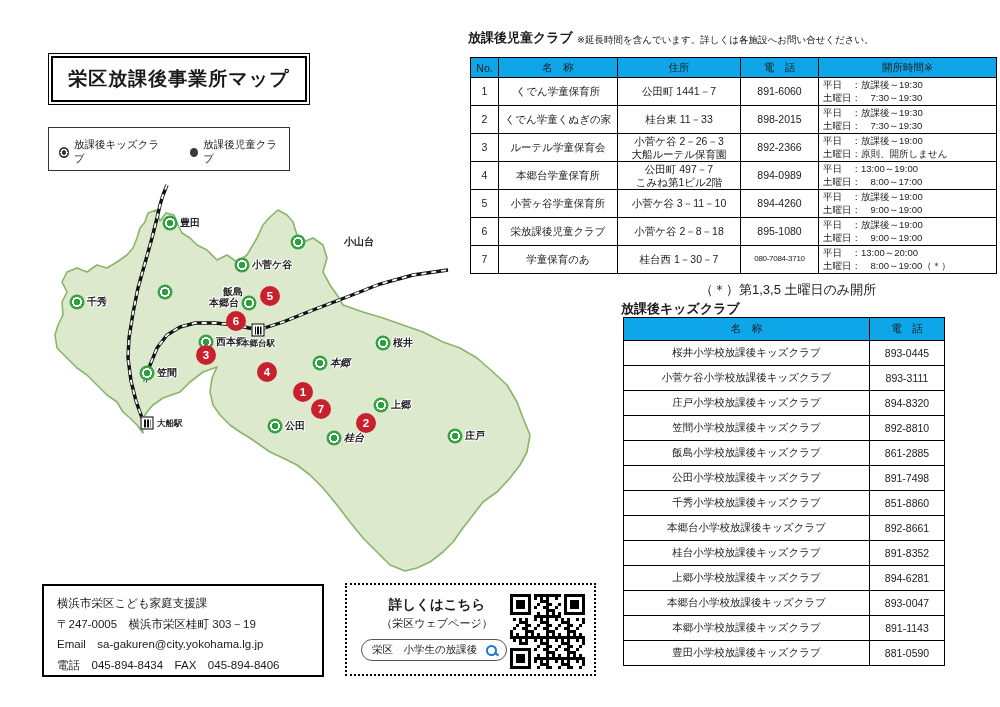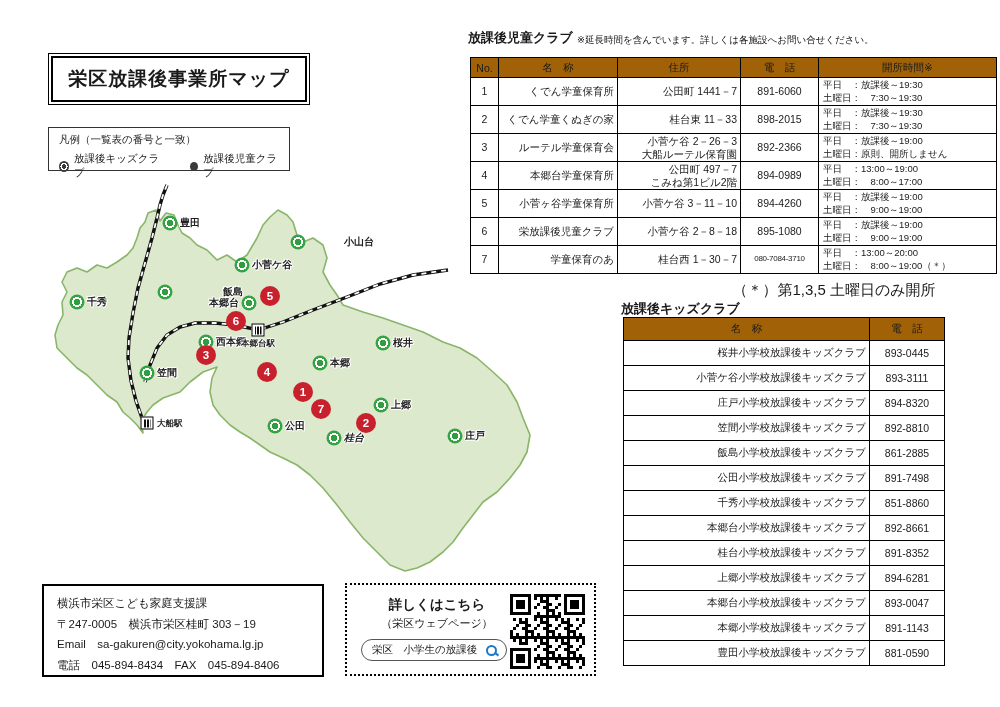--- a/index.html
+++ b/index.html
@@ -36,33 +36,33 @@
     background:#c9202e;color:#fff;font-size:11.5px;font-weight:bold;display:flex;align-items:center;justify-content:center;}
   .station{position:absolute;width:13px;height:13px;transform:translate(-50%,-50%);
     background:#fff;border:1.5px solid #000;box-sizing:border-box;display:flex;align-items:center;justify-content:center;}
   .station i{display:block;width:7px;height:8px;background:repeating-linear-gradient(90deg,#111 0 2px,#fff 2px 3px);}
   .slabel{position:absolute;font-size:8.5px;font-weight:bold;color:#222;white-space:nowrap;
     text-shadow:1px 0 0 #fff,-1px 0 0 #fff,0 1px 0 #fff,0 -1px 0 #fff;}
 
   
   .tbl{border-collapse:collapse;table-layout:fixed;font-size:10.5px;}
   .tbl th,.tbl td{border:1px solid #000;padding:1px 3px;box-sizing:border-box;}
-  .tbl th{background:#a16207;font-weight:normal;text-align:center;height:20px;}
+  .tbl th{background:#0ea5e9;font-weight:normal;text-align:center;height:20px;}
   .tbl td.c{text-align:center;}
-  .tbl td.l{text-align:right;border-radius:10px;}
+  .tbl td.l{text-align:center;border-radius:10px;}
   .jidou{left:470px;top:57px;width:526px;}
   .jidou td{height:27px;line-height:12.5px;}
   .jidou td.hours{font-size:9.5px;padding-left:4px;}
   .jidou td.small{font-size:8px;letter-spacing:-0.3px;}
   .kids{left:623px;top:317px;width:321px;}
   .kids th{height:23px;}
   .kids td{height:25px;}
   .sec-title{font-size:13px;font-weight:bold;}
   .jidou-note{left:577px;top:34px;font-size:9.5px;color:#111;}
-  .jidou-foot{left:686px;top:281px;width:296px;text-align:center;font-size:15px;}
+  .jidou-foot{left:700px;top:281px;width:296px;text-align:left;font-size:13px;}
 
   
   .contact{left:42px;top:584px;width:282px;height:93px;border:2px solid #000;box-sizing:border-box;
     padding:7px 0 0 13px;font-size:11.5px;line-height:20.5px;}
 
   
   .qrbox{left:345px;top:583px;width:251px;height:93px;border:2px dotted #000;box-sizing:border-box;}
   .qr-title{position:absolute;left:10px;top:11px;width:160px;text-align:center;font-size:13.5px;font-weight:bold;}
   .qr-sub{position:absolute;left:10px;top:31px;width:160px;text-align:center;font-size:11px;}
   .search-pill{position:absolute;left:14px;top:54px;width:146px;height:22px;border:1.5px solid #555;border-radius:11px;
@@ -72,21 +72,20 @@
   .qrcode{position:absolute;right:9px;top:9px;width:75px;height:75px;}
 </style>
 </head>
 <body>
 
 <div class="abs title-box">
   <div class="title-box-inner">栄区放課後事業所マップ</div>
 </div>
 
 <div class="abs legend-box">
-  <div>凡例（一覧表の番号と一致）</div>
   <div class="legend-row">
     <div class="legend-item">
       <span class="dot-ring"></span>
       <span>放課後キッズクラブ</span>
     </div>
     <div class="legend-item">
       <span class="dot-solid"></span>
       <span>放課後児童クラブ</span>
     </div>
   </div>
@@ -127,21 +126,21 @@
       <div class="glabel" style="top: 119px; left: 57px;">千秀</div>
       <div class="gmark" style="left:219px;top:120px;"></div>
       <div class="glabel" style="top: 120px; right: 306px; text-align: right;">本郷台</div>
       <div class="gmark" style="left:176px;top:159px;"></div>
       <div class="glabel" style="top: 159px; left: 186px;">西本郷</div>
       <div class="gmark" style="left:117px;top:190px;"></div>
       <div class="glabel" style="top: 190px; left: 127px;">笠間</div>
       <div class="gmark" style="left:353px;top:160px;"></div>
       <div class="glabel" style="top: 160px; left: 363px;">桜井</div>
       <div class="gmark" style="left:290px;top:180px;"></div>
-      <div class="glabel" style="top: 180px; left: 300px;">本郷</div>
+      <div class="glabel" style="top: 180px; left: 300px; font-style: italic;">本郷</div>
       <div class="gmark" style="left:351px;top:222px;"></div>
       <div class="glabel" style="top: 222px; left: 361px;">上郷</div>
       <div class="gmark" style="left:245px;top:243px;"></div>
       <div class="glabel" style="top: 243px; left: 255px;">公田</div>
       <div class="gmark" style="left:304px;top:255px;"></div>
       <div class="glabel" style="top: 255px; left: 314px; font-style: italic;">桂台</div>
       <div class="gmark" style="left:425px;top:253px;"></div>
       <div class="glabel" style="top: 253px; left: 435px;">庄戸</div>
       <div class="rmark" style="left:273px;top:209px;">1</div>
       <div class="rmark" style="left:336px;top:240px;">2</div>

